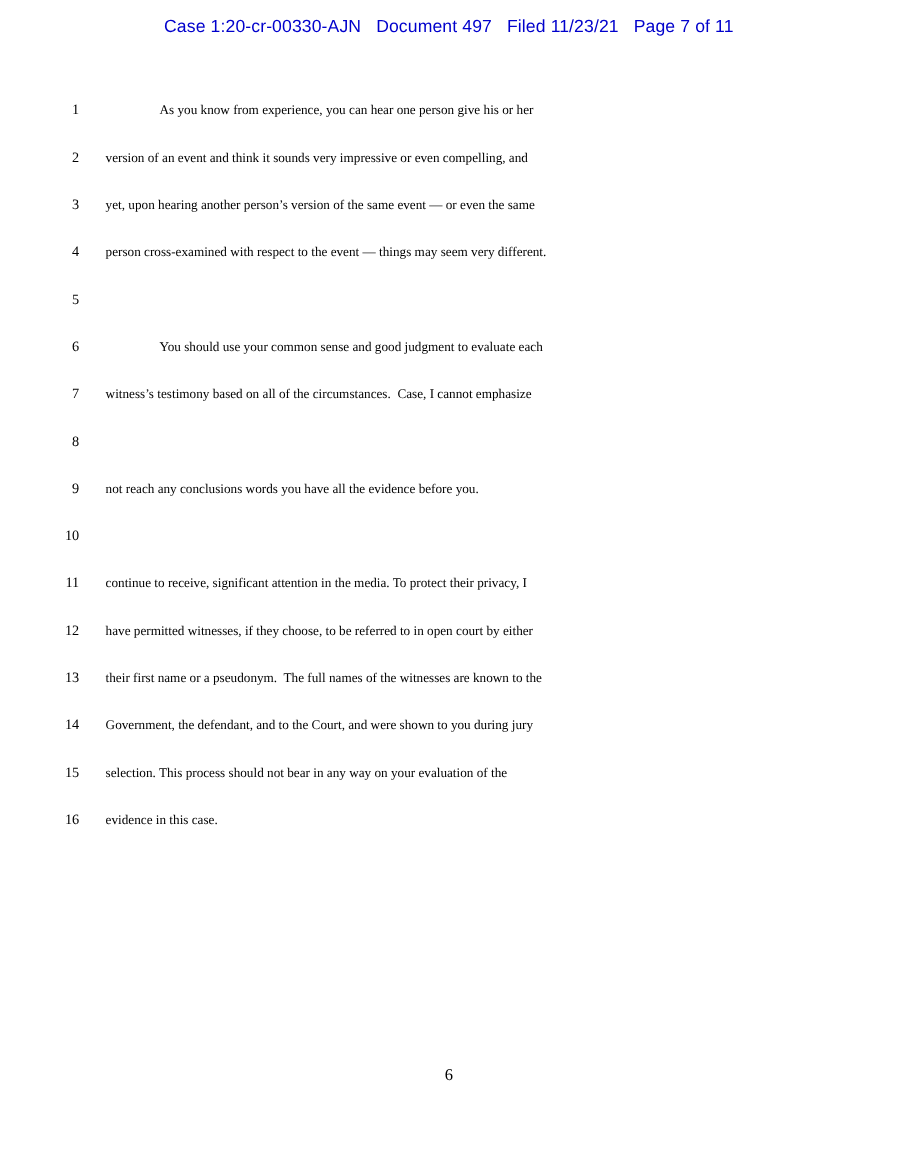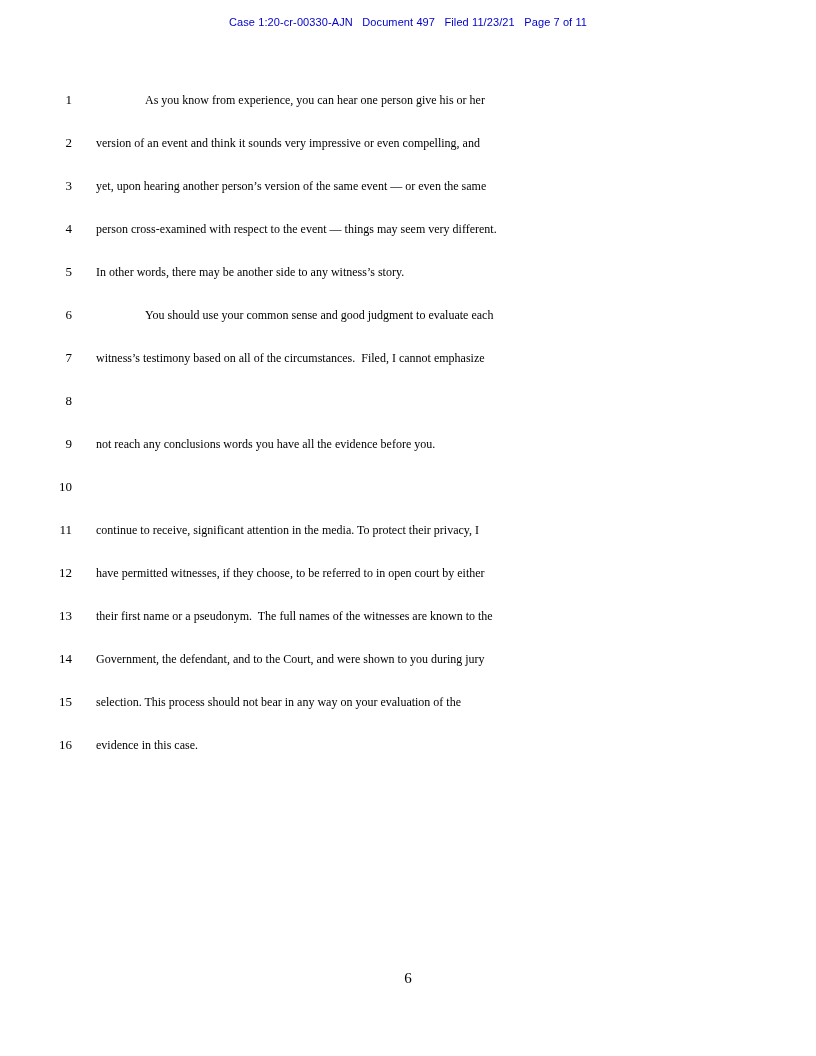--- a/index.html
+++ b/index.html
@@ -17,21 +17,21 @@
     font-family: "Liberation Serif", serif;
     color: #000000;
   }
   .case-header {
     position: absolute;
     top: 16px;
     left: 0;
     width: 100%;
     text-align: center;
     font-family: "Liberation Sans", sans-serif;
-    font-size: 11px;
+    font-size: 16px;
     letter-spacing: 0.1px;
     white-space: pre;
   }
   .doc-body {
     position: absolute;
     top: 78px;
     left: 0;
     width: 100%;
   }
   .line {
@@ -86,29 +86,28 @@
         <div class="line">
           <span class="lnum">3</span>
           <span class="ltext">yet, upon hearing another person’s version of the same event — or even the same</span>
         </div>
         <div class="line">
           <span class="lnum">4</span>
           <span class="ltext">person cross-examined with respect to the event — things may seem very different.</span>
         </div>
         <div class="line">
           <span class="lnum">5</span>
-          <span class="ltext">In other words, there may be another side to any witness’s story.</span>
         </div>
         <div class="line">
           <span class="lnum">6</span>
           <span class="ltext indent">You should use your common sense and good judgment to evaluate each</span>
         </div>
         <div class="line">
           <span class="lnum">7</span>
-          <span class="ltext">witness’s testimony based on all of the circumstances.  Filed, I cannot emphasize</span>
+          <span class="ltext">witness’s testimony based on all of the circumstances.  Case, I cannot emphasize</span>
         </div>
         <div class="line">
           <span class="lnum">8</span>
         </div>
         <div class="line">
           <span class="lnum">9</span>
           <span class="ltext">not reach any conclusions words you have all the evidence before you.</span>
         </div>
         <div class="line">
           <span class="lnum">10</span>

